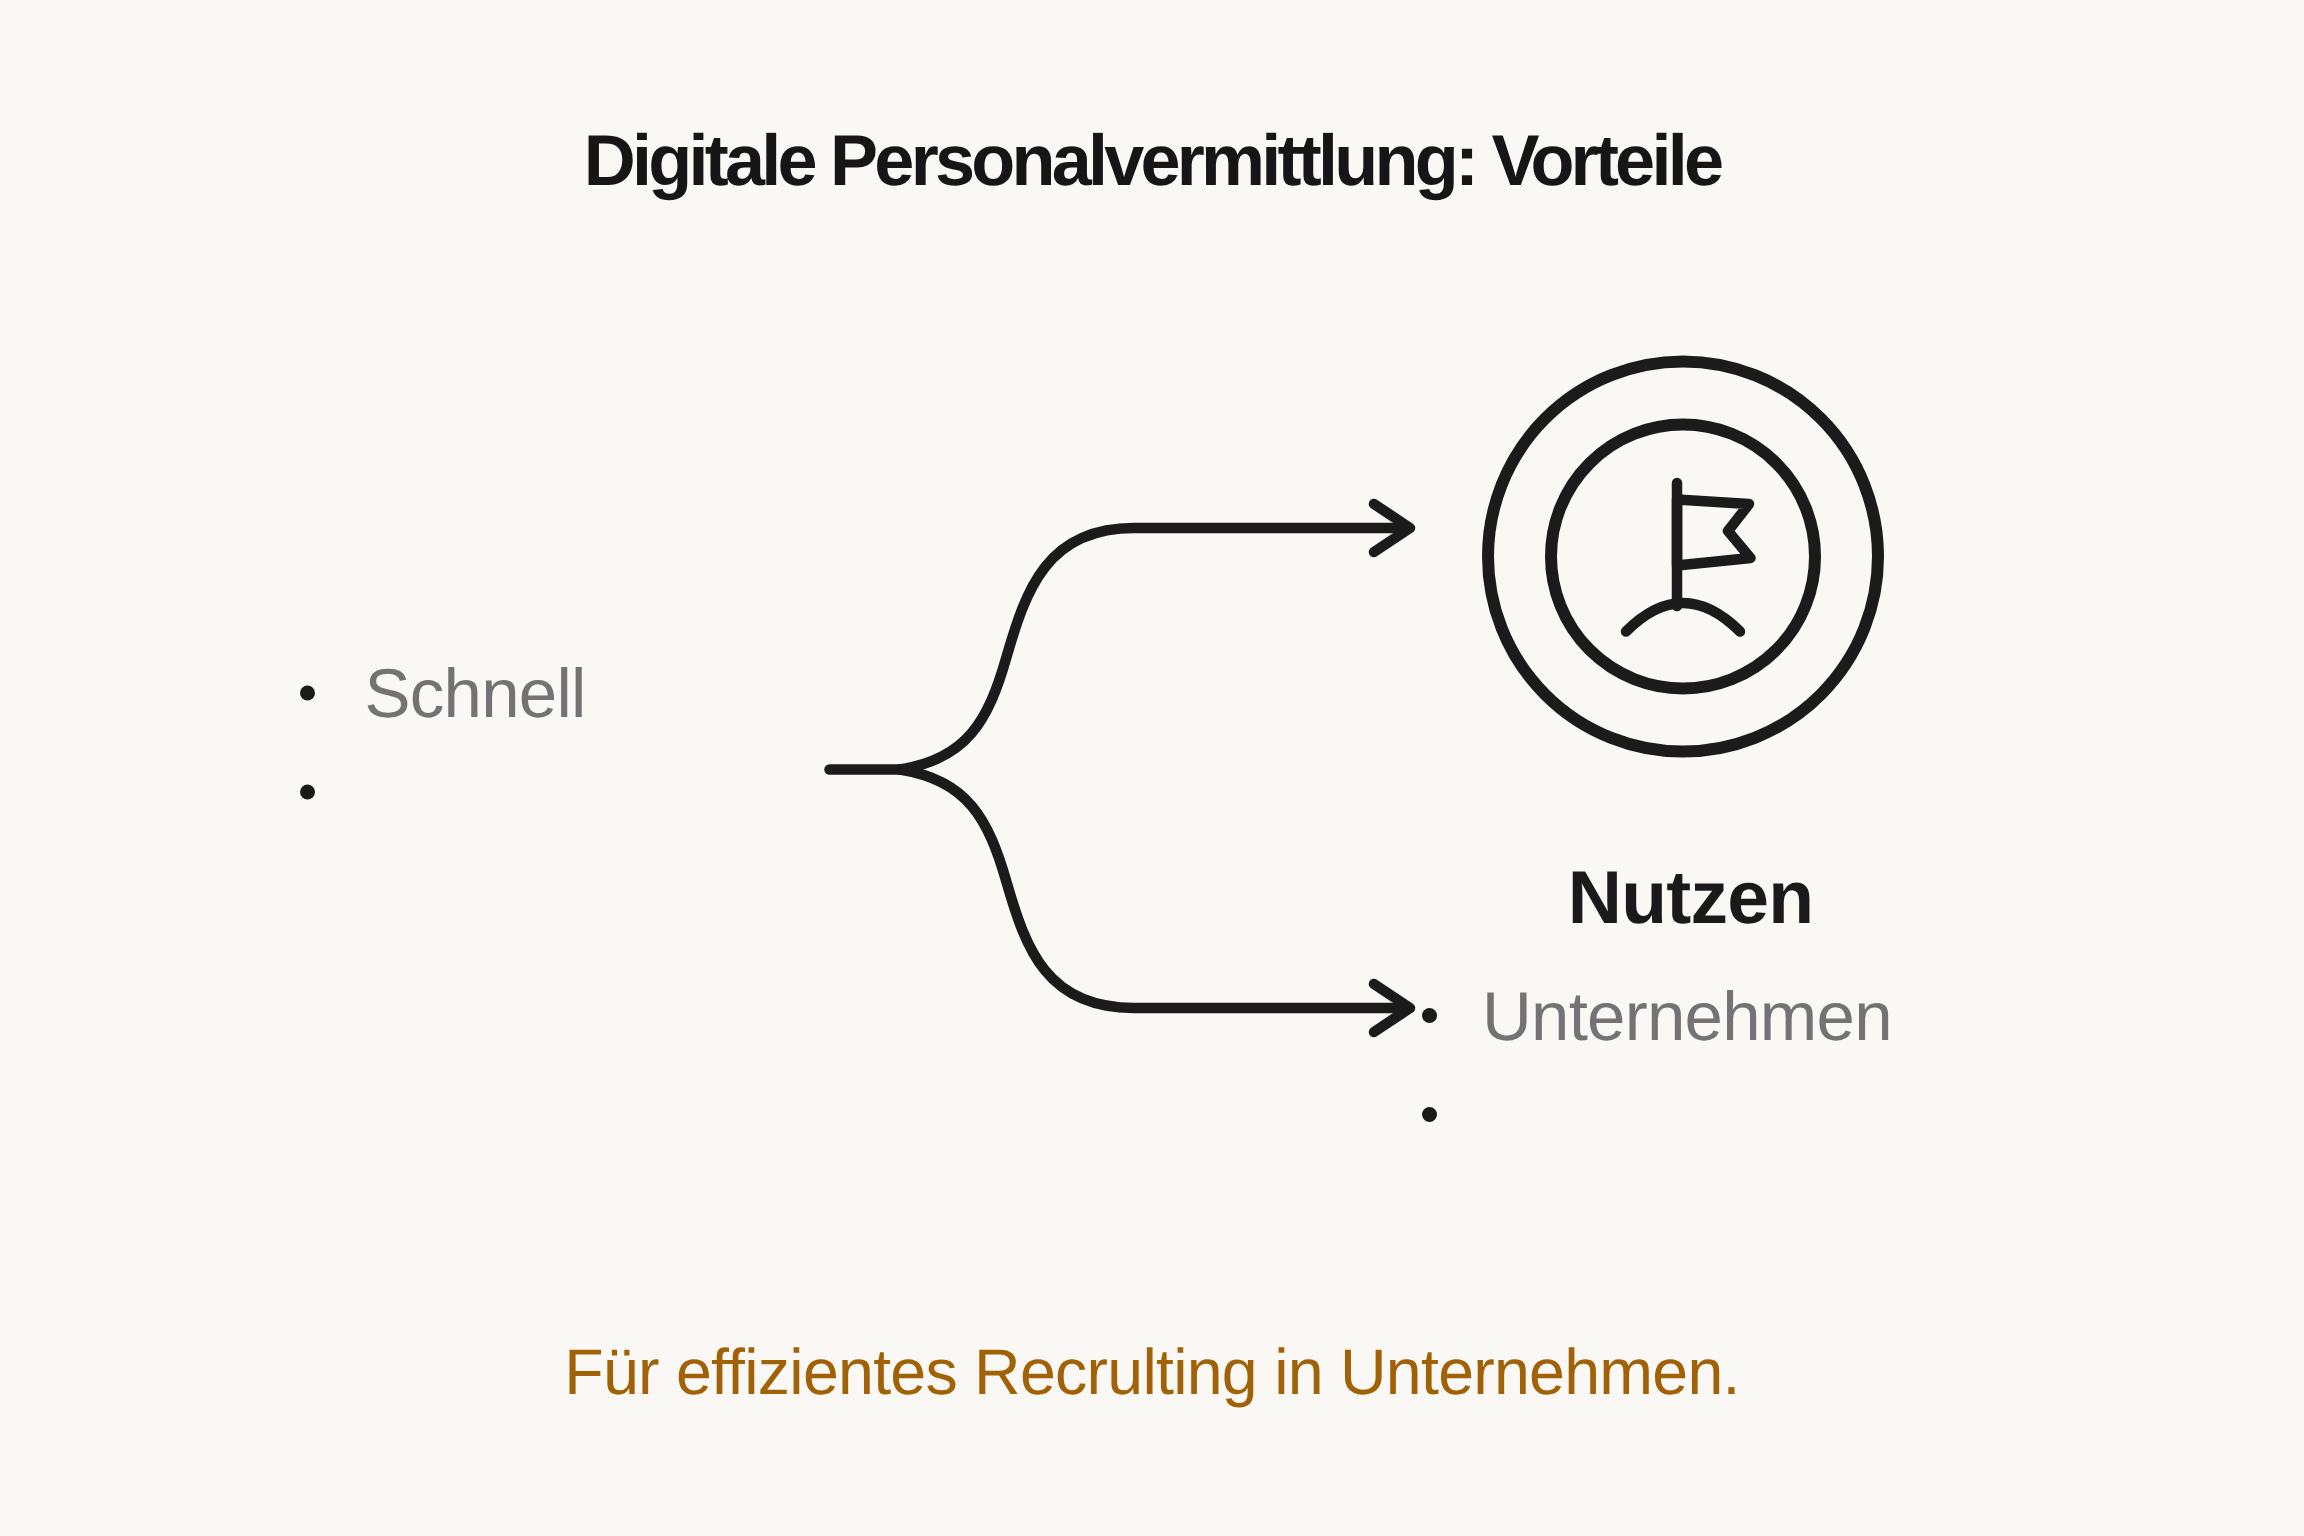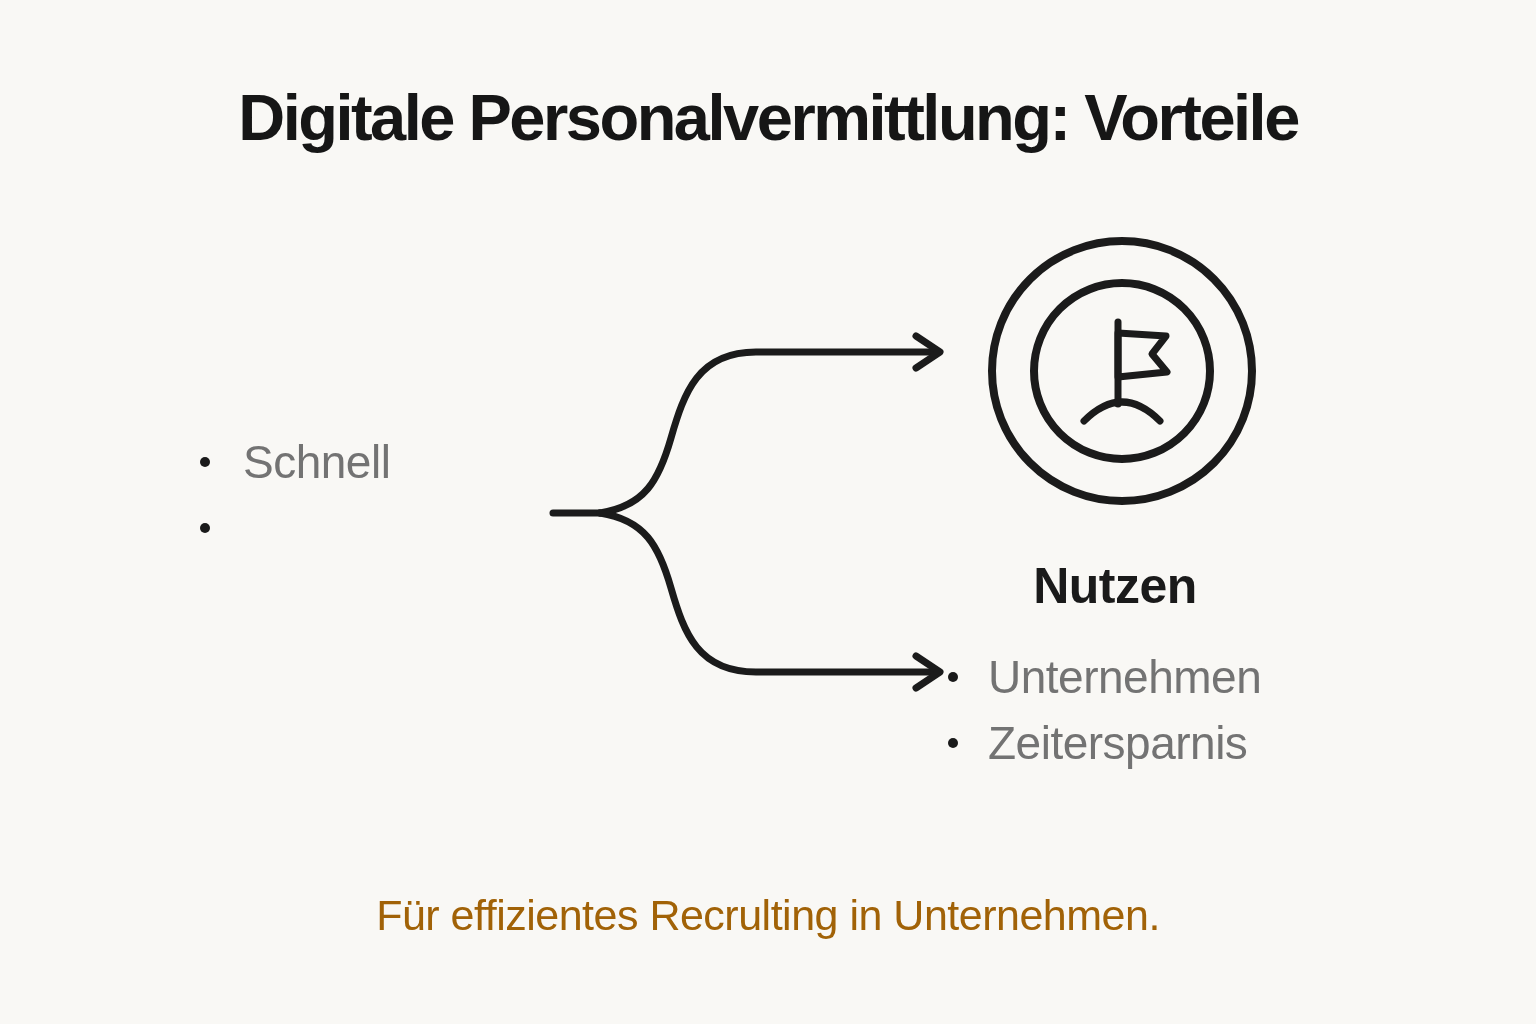--- a/index.html
+++ b/index.html
@@ -16,21 +16,21 @@
     font-family: "Liberation Sans", sans-serif;
     color: #1A1A1A;
   }
   .title {
     position: absolute;
     left: 0;
     right: 0;
     top: 80px;
     margin: 0;
     text-align: center;
-    font-size: 65px;
+    font-size: 48px;
     font-weight: bold;
     letter-spacing: -2.5px;
     color: #161616;
   }
   .connector {
     position: absolute;
     inset: 0;
     width: 1536px;
     height: 1024px;
   }
@@ -70,21 +70,21 @@
     border-radius: 50%;
     background: #1A1A1A;
     flex: none;
     margin-right: 33px;
   }
   .benefits-heading {
     position: absolute;
     left: 1015px;
     top: 557px;
     width: 200px;
-    margin: 0;
+    margin: 12px;
     text-align: center;
     font-size: 50px;
     font-weight: bold;
     letter-spacing: -0.5px;
     color: #1A1A1A;
   }
   .benefits-list {
     position: absolute;
     left: 947px;
     top: 644px;
@@ -141,19 +141,18 @@
 
   <h2 class="benefits-heading">Nutzen</h2>
 
   <ul class="plain benefits-list">
     <li>
       <span class="dot"></span>
       <span>Unternehmen</span>
     </li>
     <li>
       <span class="dot"></span>
-      <span>Zeitersparnis</span>
     </li>
   </ul>
 
   <p class="caption">Für effizientes Recrulting in Unternehmen.</p>
 
 </div>
 
 </body></html>

